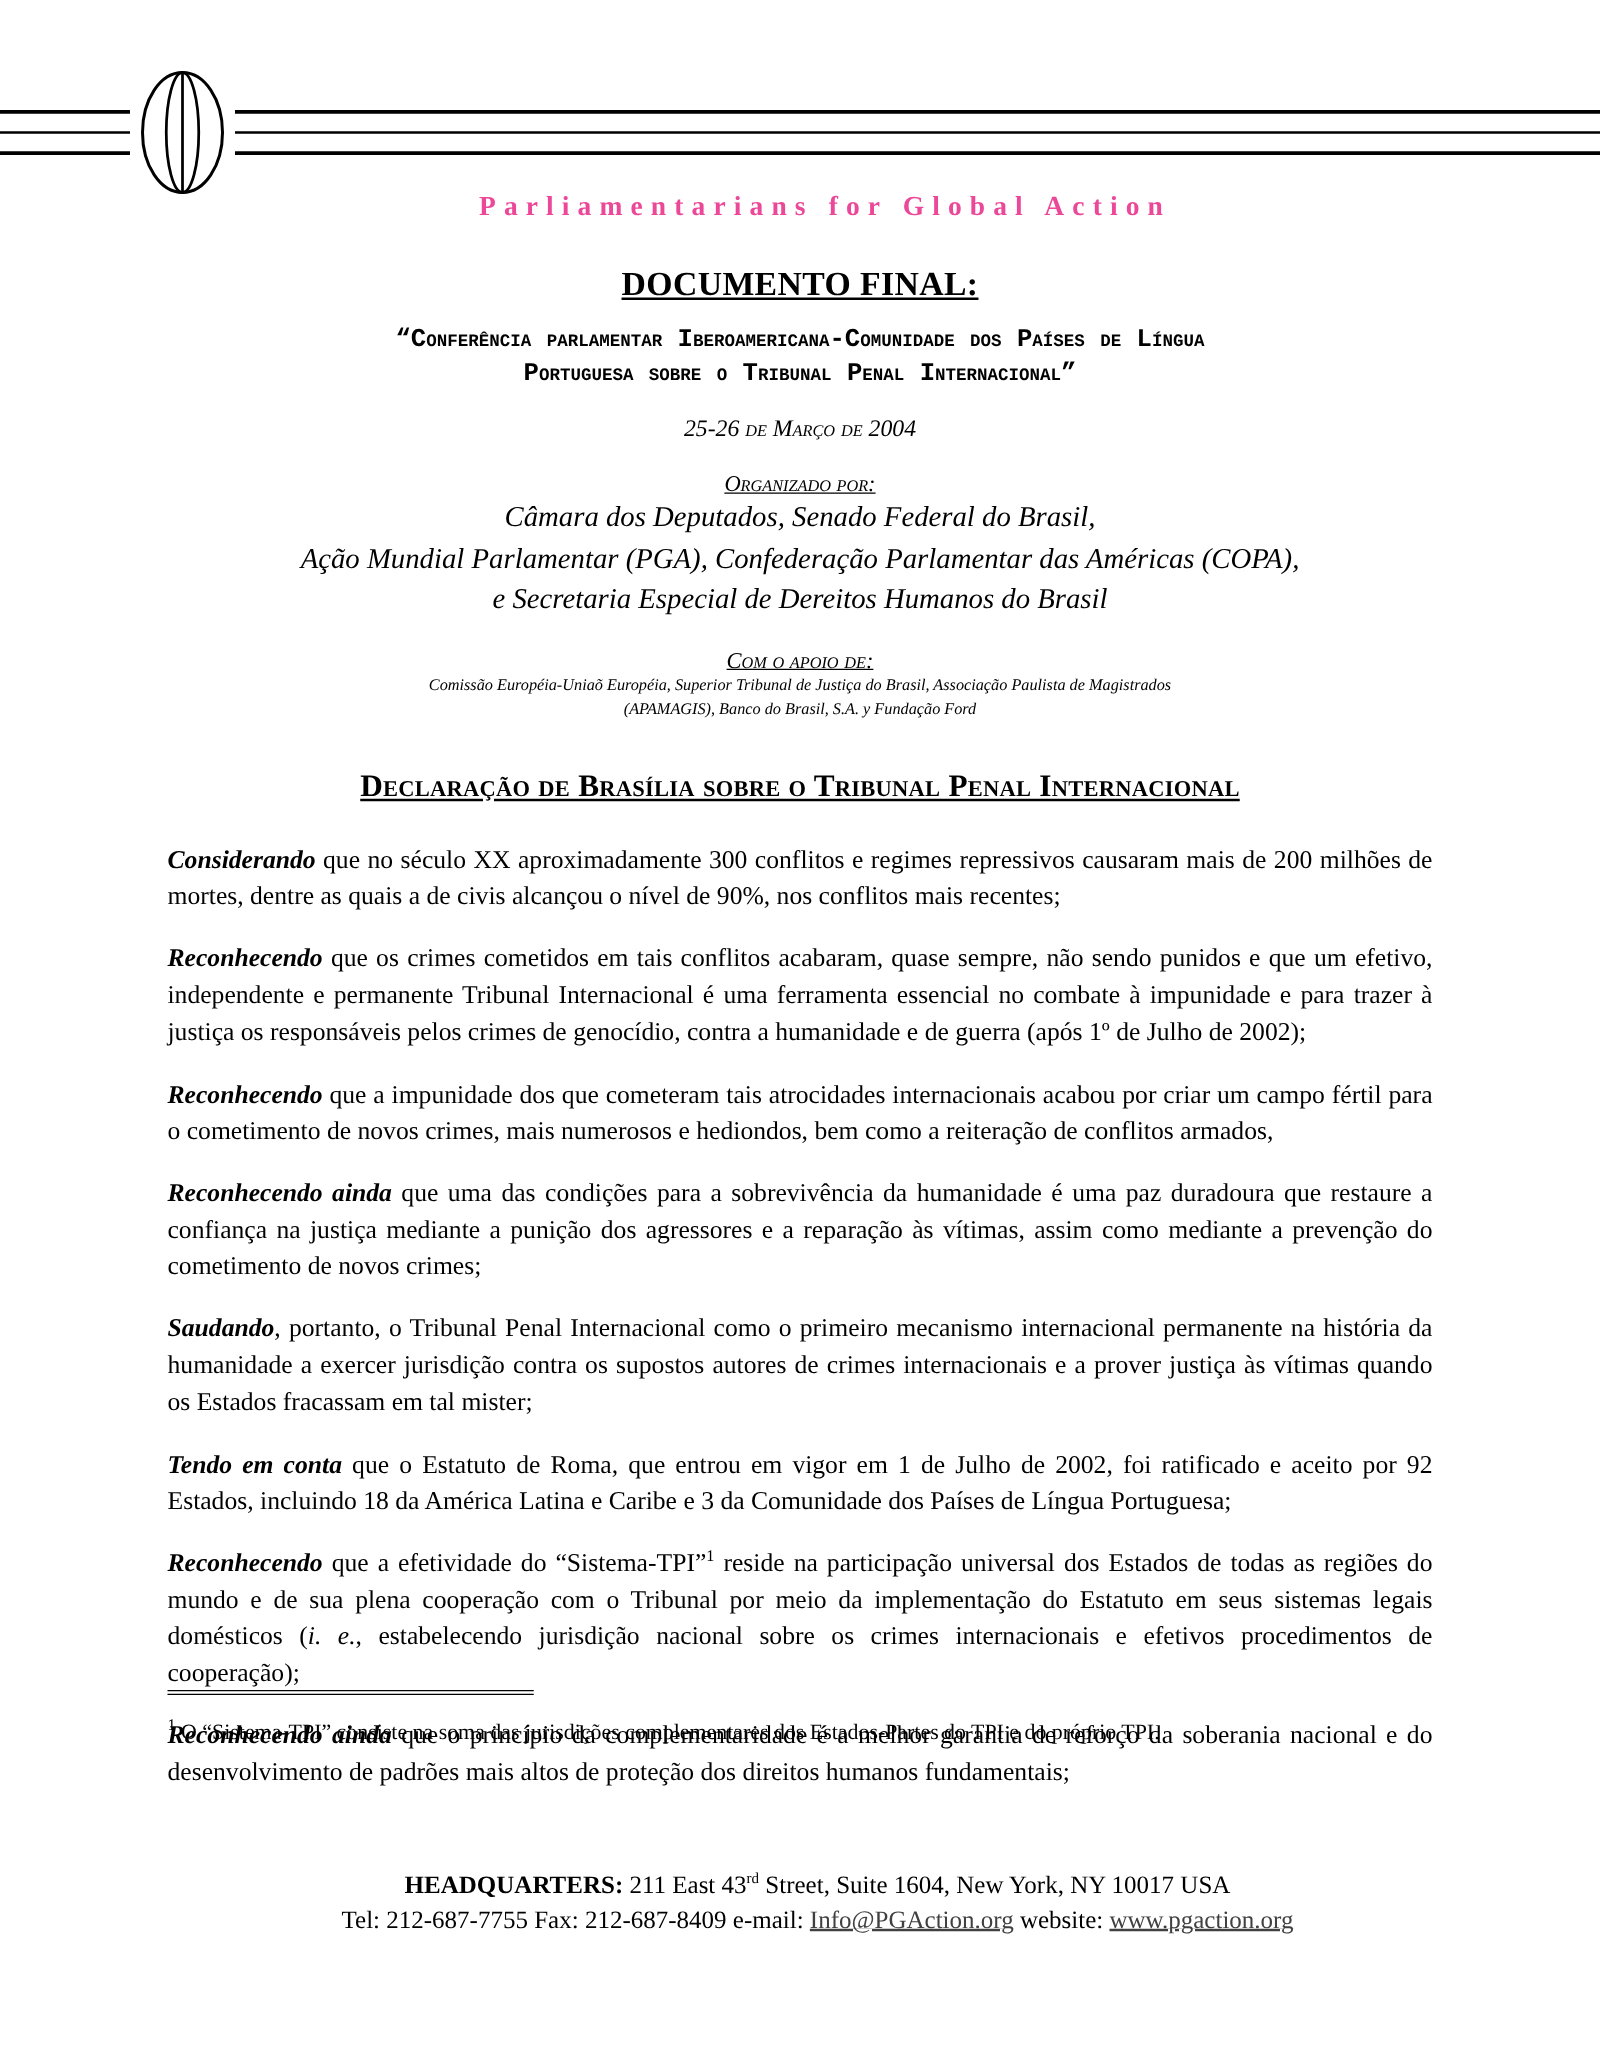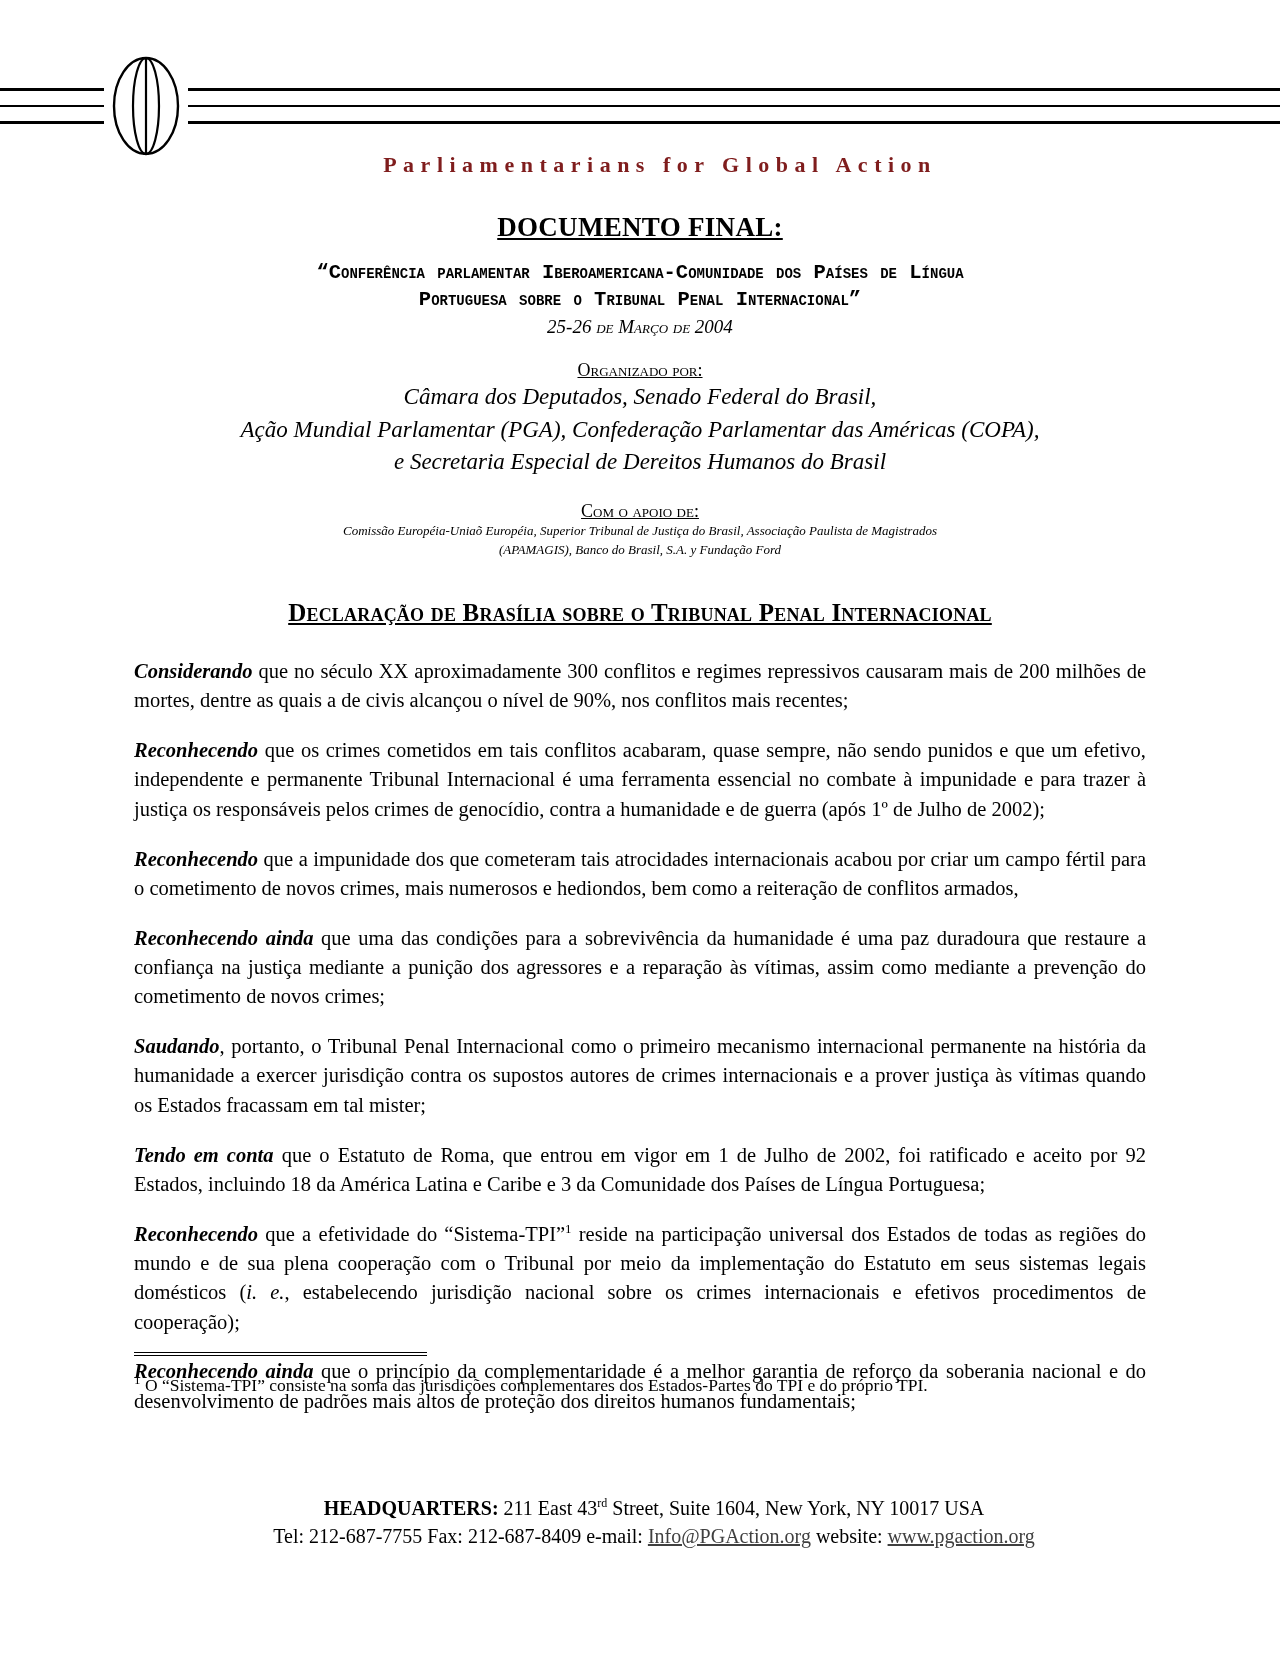--- a/index.html
+++ b/index.html
@@ -47,21 +47,21 @@
     height: 100px;
     z-index: 3;
     background: #ffffff;
   }
   .org-name {
     text-align: center;
     font-family: "Liberation Serif", "DejaVu Serif", serif;
     font-size: 22px;
     font-weight: bold;
     letter-spacing: 6.5px;
-    color: #7f1d1d;
+    color: #ec4899;
     margin-top: 12px;
     padding-left: 40px;
   }
 
   
   .titleblock {
     margin-top: 34px;
     text-align: center;
   }
   .doc-title {
@@ -76,24 +76,25 @@
     font-variant: small-caps;
     line-height: 1.32;
     margin-top: 16px;
     padding: 0 120px;
     font-family: Liberation Mono, monospace;
   }
   .conf-dates {
     font-size: 19px;
     font-style: italic;
     font-variant: small-caps;
-    margin-top: 3px;
+    margin-top: 20px;
   }
   .section-lead {
     font-size: 18px;
+    font-style: italic;
     font-variant: small-caps;
     text-decoration: underline;
     margin-top: 22px;
   }
   .org-line {
     font-size: 23px;
     font-style: italic;
     line-height: 1.42;
   }
   .support-line {

